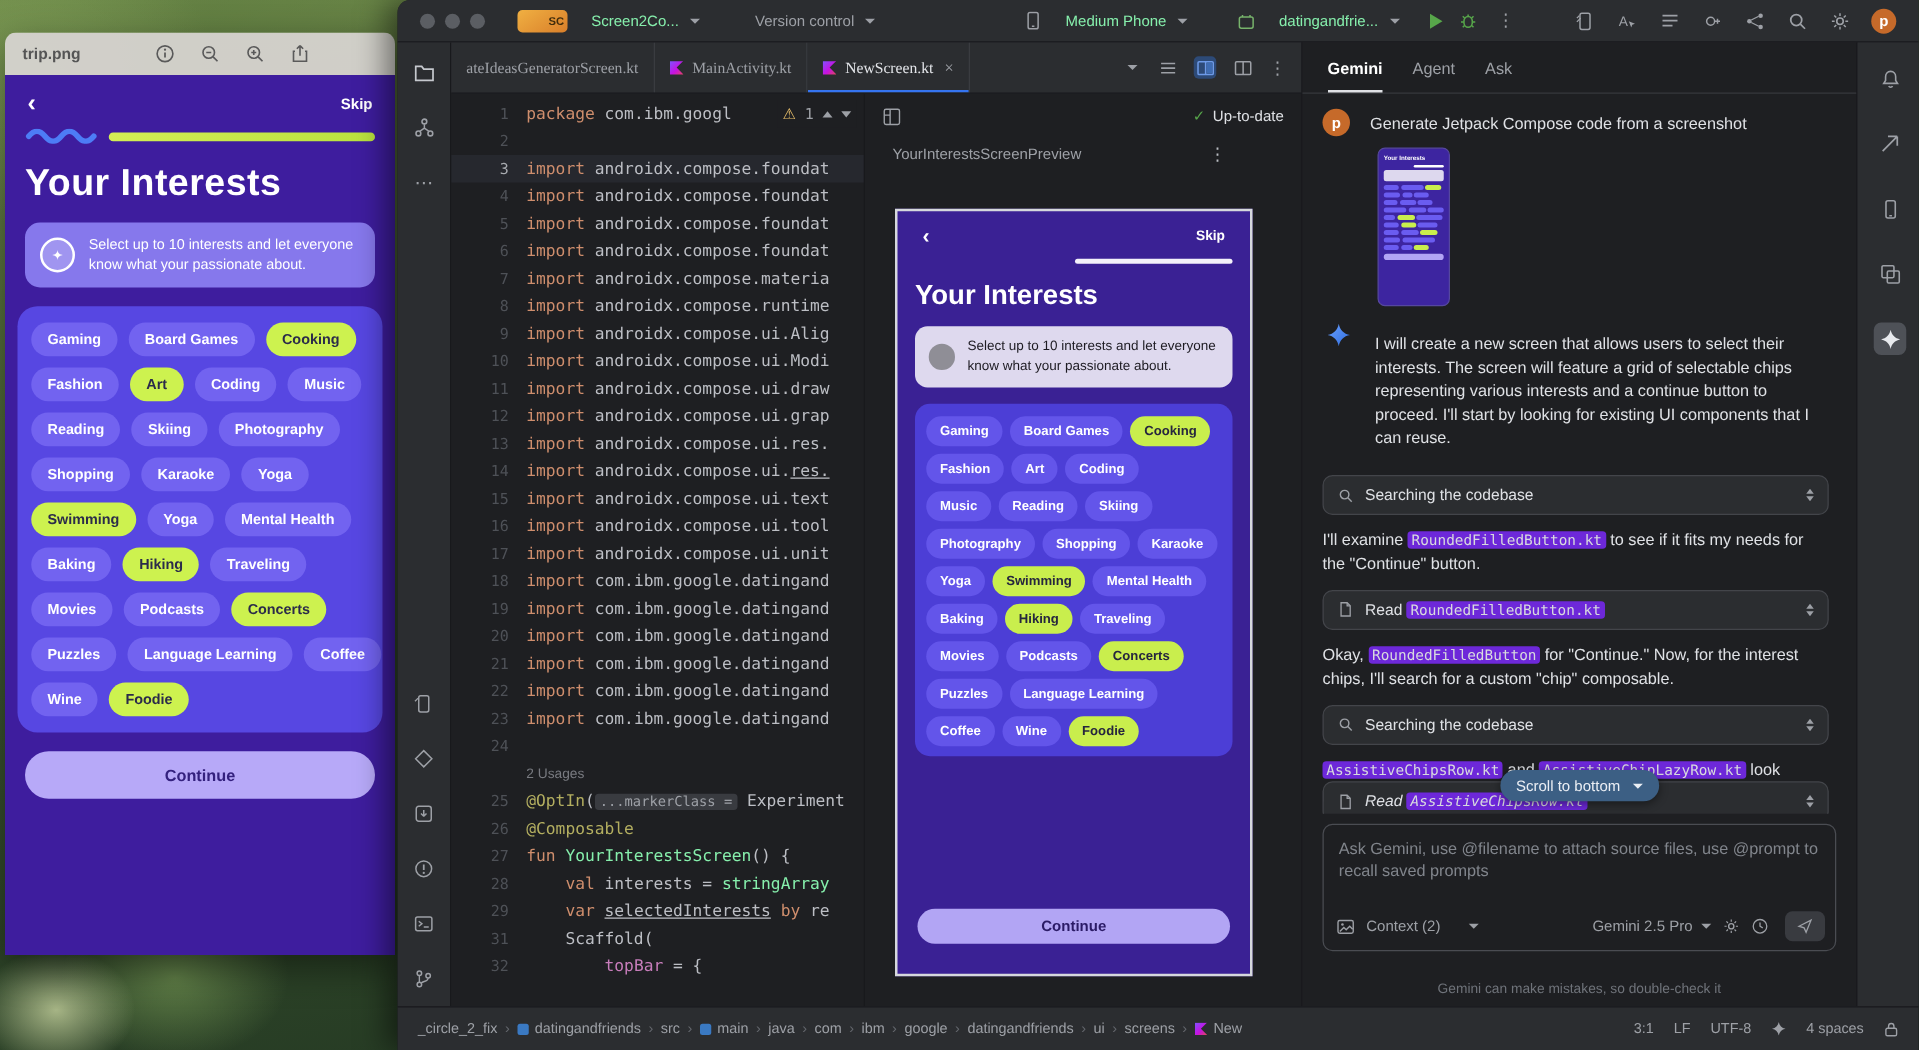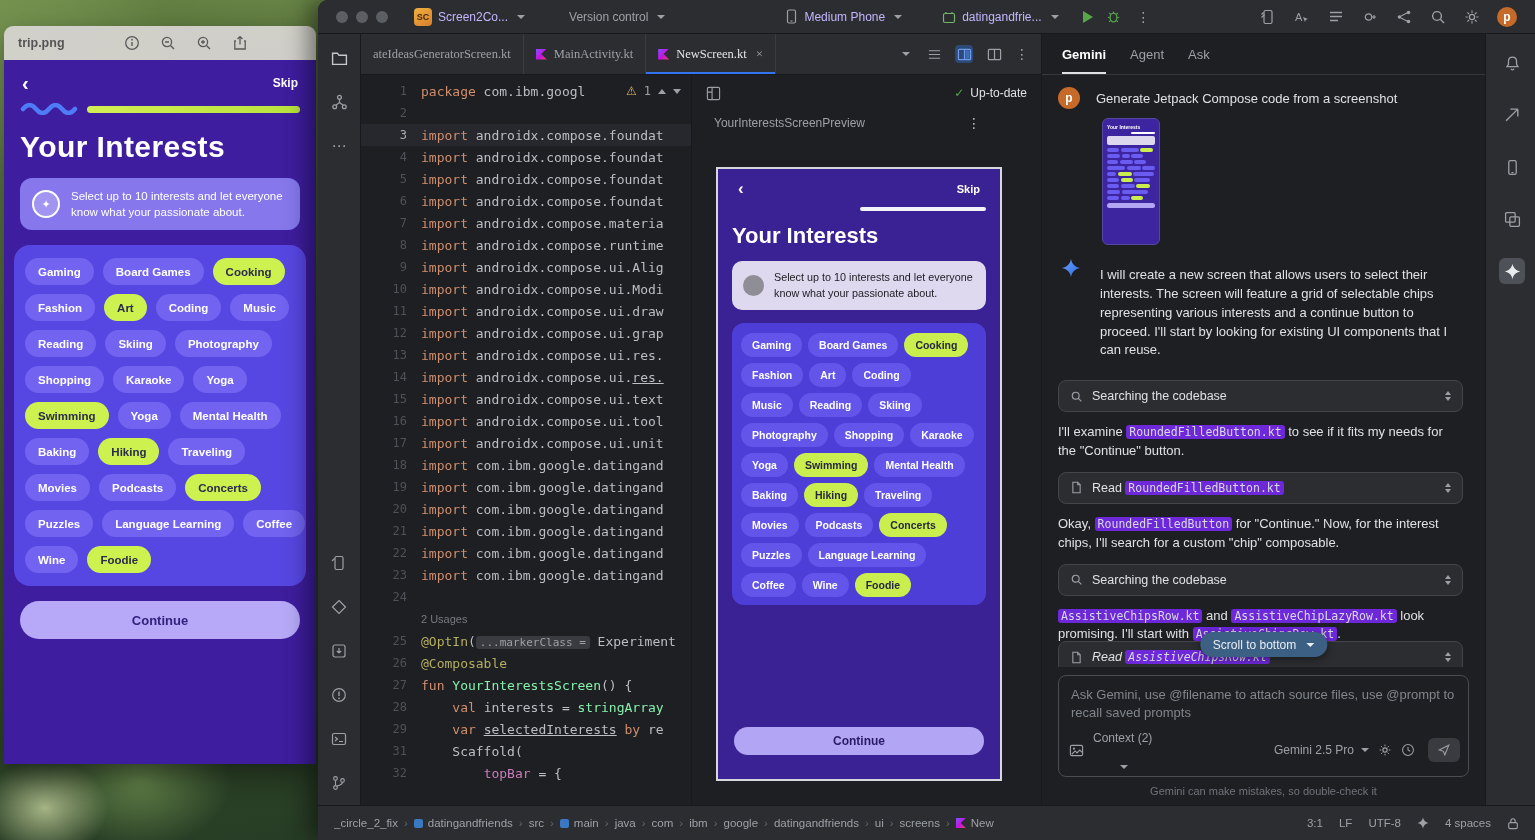--- a/index.html
+++ b/index.html
@@ -34,23 +34,23 @@
   .mockup .chip{height:27px;padding:0 13px;border-radius:14px;background:#7263f0;color:#fff;font-size:11.5px;font-weight:600;display:flex;align-items:center;white-space:nowrap;}
   .mockup .chip.sel{background:#cdf24f;color:#2b2b4a;font-weight:700;}
   .mk-continue{margin:15px 16px 0;height:38px;border-radius:20px;background:#b7a9f8;color:#34217e;font-weight:700;font-size:13px;display:flex;align-items:center;justify-content:center;}
 
   
   .ide{position:absolute;left:318px;top:0;width:1217px;height:840px;background:#1e1f22;border-top-left-radius:10px;overflow:hidden;display:flex;flex-direction:column;box-shadow:-8px 0 24px rgba(0,0,0,.5);color:#bcbec4;}
   .titlebar{height:33px;flex:none;background:#2b2d30;border-bottom:1px solid #18191c;display:flex;align-items:center;font-size:12px;color:#b4b8be;}
   .lights{display:flex;gap:8px;margin-left:18px;}
   .light{width:12px;height:12px;border-radius:50%;background:#5b5e63;}
   .tb-group{display:flex;align-items:center;gap:6px;}
-  .sc-badge{width:18px;height:18px;border-radius:4px;background:linear-gradient(145deg,#f0b042,#d97f2a);color:#402c0c;font-size:9px;font-weight:700;display:flex;align-items:center;justify-content:center;}
+  .sc-badge{width:18px;height:18px;border-radius:4px;background:linear-gradient(145deg,#f0b042,#d97f2a);color:#402c0c;font-size:9px;font-weight:700;display:flex;align-items:center;justify-content:center;padding-left:22px;}
   .caret{width:0;height:0;border-left:4px solid transparent;border-right:4px solid transparent;border-top:4.5px solid #9da0a6;display:inline-block;margin-left:3px;}
-  .tb-label{color:#c4b5fd;}
+  .tb-label{color:#86efac;margin-left:13px;}
   .tb-dim{color:#9da0a6;}
   .play{width:0;height:0;border-top:6px solid transparent;border-bottom:6px solid transparent;border-left:10px solid #57a64a;}
   .ticon{width:18px;height:18px;display:flex;align-items:center;justify-content:center;color:#9da0a6;}
   .avatar{width:20px;height:20px;border-radius:50%;background:#c66a2a;color:#fff;font-size:12px;font-weight:700;display:flex;align-items:center;justify-content:center;}
   .kebab{font-size:14px;color:#9da0a6;}
 
   .main{flex:1;display:flex;min-height:0;}
   .lstrip{width:42px;flex:none;background:#2b2d30;border-right:1px solid #18191c;display:flex;flex-direction:column;align-items:center;padding:14px 0 12px;gap:24px;}
   .lstrip .spacer{flex:1;}
   .sicon{width:20px;height:20px;display:flex;align-items:center;justify-content:center;color:#9da0a6;font-size:15px;}
@@ -135,21 +135,21 @@
   .unfold i.up{border-bottom:4px solid #9da0a6;}
   .unfold i.dn{border-top:4px solid #9da0a6;}
   .pill{position:absolute;left:50%;transform:translateX(-50%);bottom:10px;z-index:3;background:#3c5f84;border-radius:13px;height:25px;display:flex;align-items:center;gap:7px;padding:0 13px;font-size:12px;color:#eaeef4;box-shadow:0 2px 8px rgba(0,0,0,.45);white-space:nowrap;}
   .pill .caret{border-top-color:#eaeef4;}
   .partial-host{position:absolute;left:16px;right:22px;bottom:-17px;font-style:italic;}
   .g-input{flex:none;margin:8px 16px 0;border:1px solid #4a4c52;border-radius:8px;height:102px;position:relative;box-sizing:border-box;background:#1e1f22;}
   .g-input textarea{position:absolute;left:10px;top:8px;right:10px;height:50px;background:transparent;border:none;outline:none;resize:none;color:#dfe1e5;font-size:13px;font-family:"Liberation Sans",sans-serif;line-height:1.4;}
   .g-input textarea::placeholder{color:#81858c;}
   .g-input-row{position:absolute;left:10px;right:8px;bottom:7px;display:flex;align-items:center;gap:9px;color:#9da0a6;font-size:12px;}
   .g-send{margin-left:4px;width:32px;height:24px;border-radius:6px;background:#393b40;display:flex;align-items:center;justify-content:center;}
-  .g-foot{flex:none;height:28px;display:flex;align-items:center;justify-content:center;color:#6f737a;font-size:11px;}
+  .g-foot{flex:none;height:28px;display:flex;align-items:center;justify-content:center;color:#6f737a;font-size:11px;margin-top:16px;}
 
   .rstrip{width:52px;flex:none;background:#2b2d30;display:flex;flex-direction:column;align-items:center;padding:16px 0;gap:26px;}
   .ricon{width:26px;height:26px;display:flex;align-items:center;justify-content:center;color:#9da0a6;border-radius:6px;}
   .ricon.active{background:#4e5157;color:#fff;}
 
   
   .statusbar{height:34px;flex:none;background:#2b2d30;border-top:1px solid #18191c;display:flex;align-items:center;padding:0 16px;font-size:11.5px;color:#9da0a6;overflow:hidden;}
   .crumbs{display:flex;align-items:center;gap:4px;white-space:nowrap;overflow:hidden;}
   .crumb{display:flex;align-items:center;gap:5px;}
   .sep{color:#63666c;padding:0 2px;}
@@ -723,21 +723,21 @@
         <div class="g-input">
           <textarea placeholder="Ask Gemini, use @filename to attach source files, use @prompt to recall saved prompts" style=""></textarea>
           <div class="g-input-row">
             <span>
                 <svg width="15" height="15" viewBox="0 0 16 16">
                   <rect x="1.5" y="2.5" width="13" height="11" rx="1.5" fill="none" stroke="#9da0a6" stroke-width="1.2"></rect>
                   <circle cx="5.3" cy="6" r="1.1" fill="#9da0a6"></circle>
                   <path d="M3 12l3.5-3.5 2 2 3-3L14 10" fill="none" stroke="#9da0a6" stroke-width="1.2"></path>
                 </svg>
               </span>
-            <span style="display:flex;align-items:center;gap:20px;flex-direction:column;">
+            <span style="display:flex;align-items:center;gap:20px;">
               <span>Context (2)</span>
               <span class="caret"></span>
             </span>
             <span style="margin-left:auto;display:flex;align-items:center;gap:4px;">
               <span>Gemini 2.5 Pro</span>
               <span class="caret"></span>
             </span>
             <span>
                 <svg width="14" height="14" viewBox="0 0 16 16">
                   <circle cx="8" cy="8" r="2.4" fill="none" stroke="#9da0a6" stroke-width="1.3"></circle>

